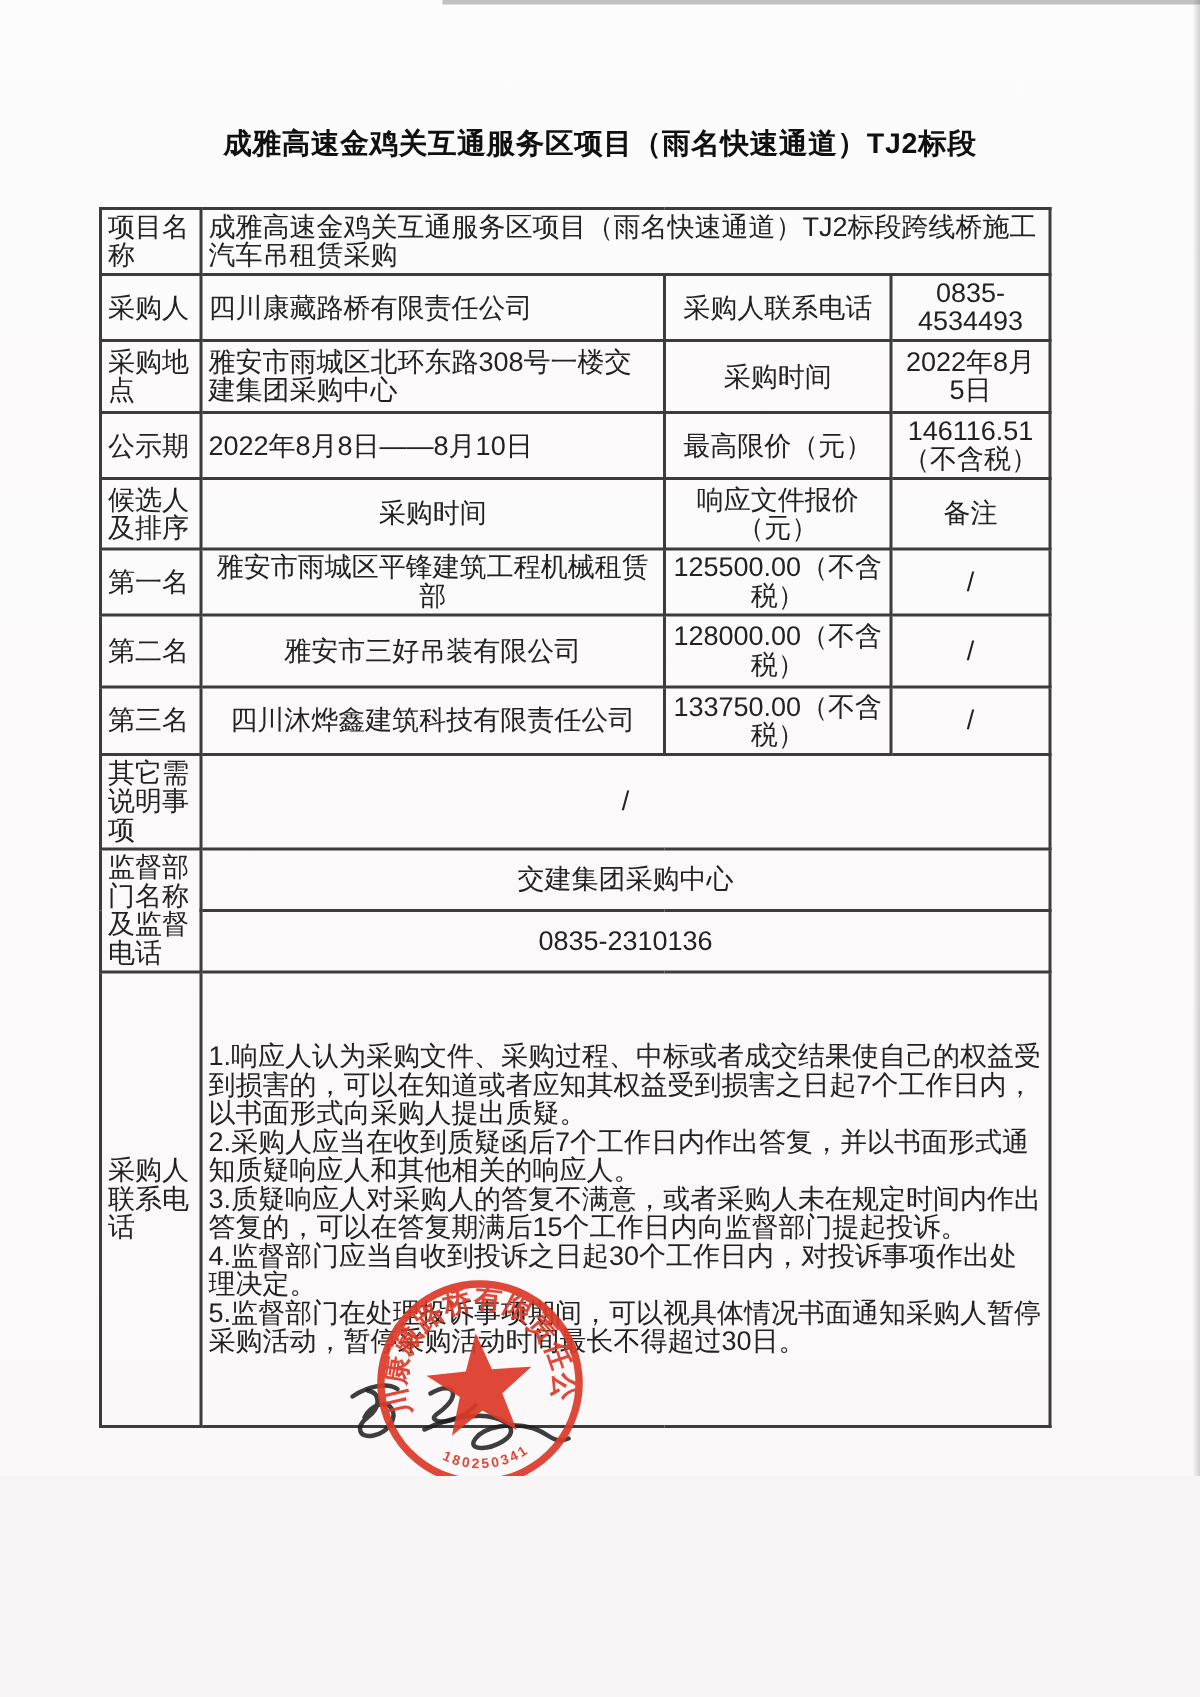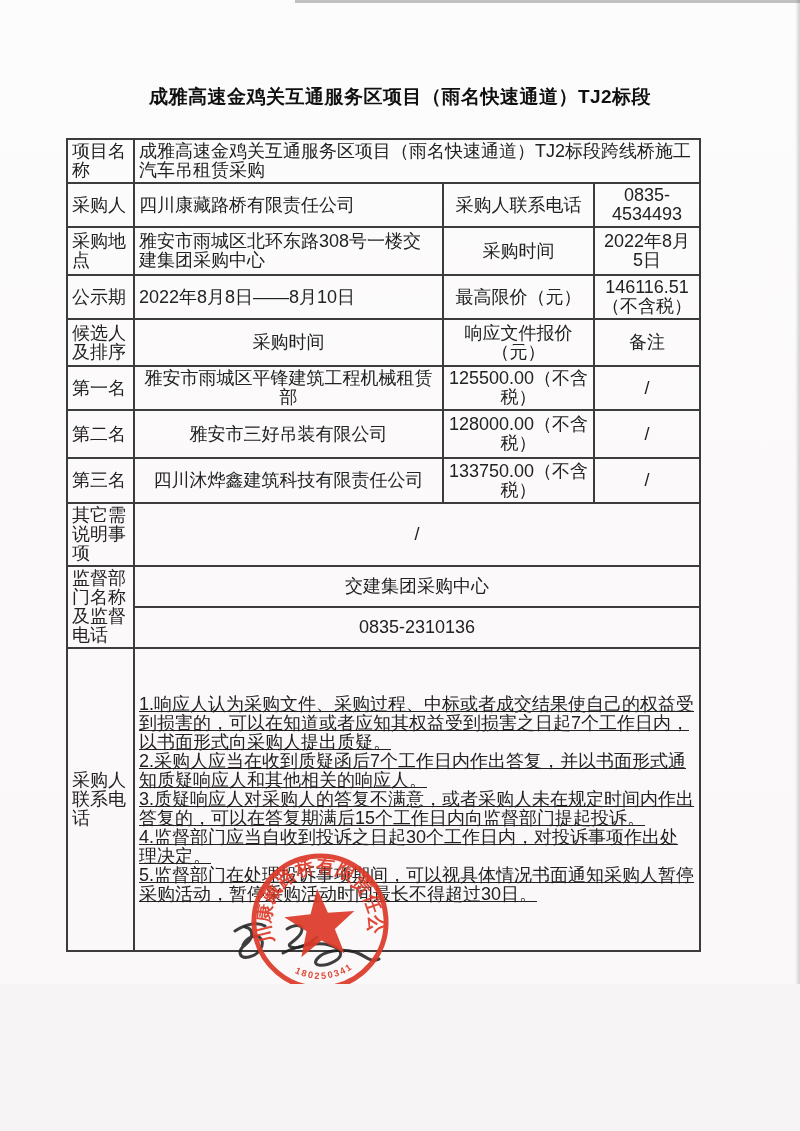--- a/index.html
+++ b/index.html
@@ -41,21 +41,21 @@
   .pl{padding-left:8px;}
   .r1{height:44px}.r2{height:38px}.r3{height:48px}.r4{height:40px}
   .r5{height:47px}.r6{height:43px}.r7{height:48px}.r8{height:45px}
   .r9{height:41px}.r10{height:38px}.r11{height:38px}.r12{height:303px}
   .price2{line-height:18px;}
   .obj-cell{
     vertical-align:top;
     padding:64px 10px 8px 10px;
     line-height:20px;
   }
-  .obj-cell div{margin:0;text-decoration:underline;}
+  .obj-cell div{margin:0;}
   .sig-label{
     position:absolute;left:74px;top:929px;
     font-size:17px;letter-spacing:1px;color:#222;
   }
   .seal{
     position:absolute;left:240px;top:851px;width:160px;height:142px;
     opacity:.92;transform:rotate(-5deg);
   }
   .seal-company{font-size:26px;font-weight:bold;letter-spacing:.5px;}
   .seal-number{font-size:13px;font-weight:bold;letter-spacing:2.5px;}

